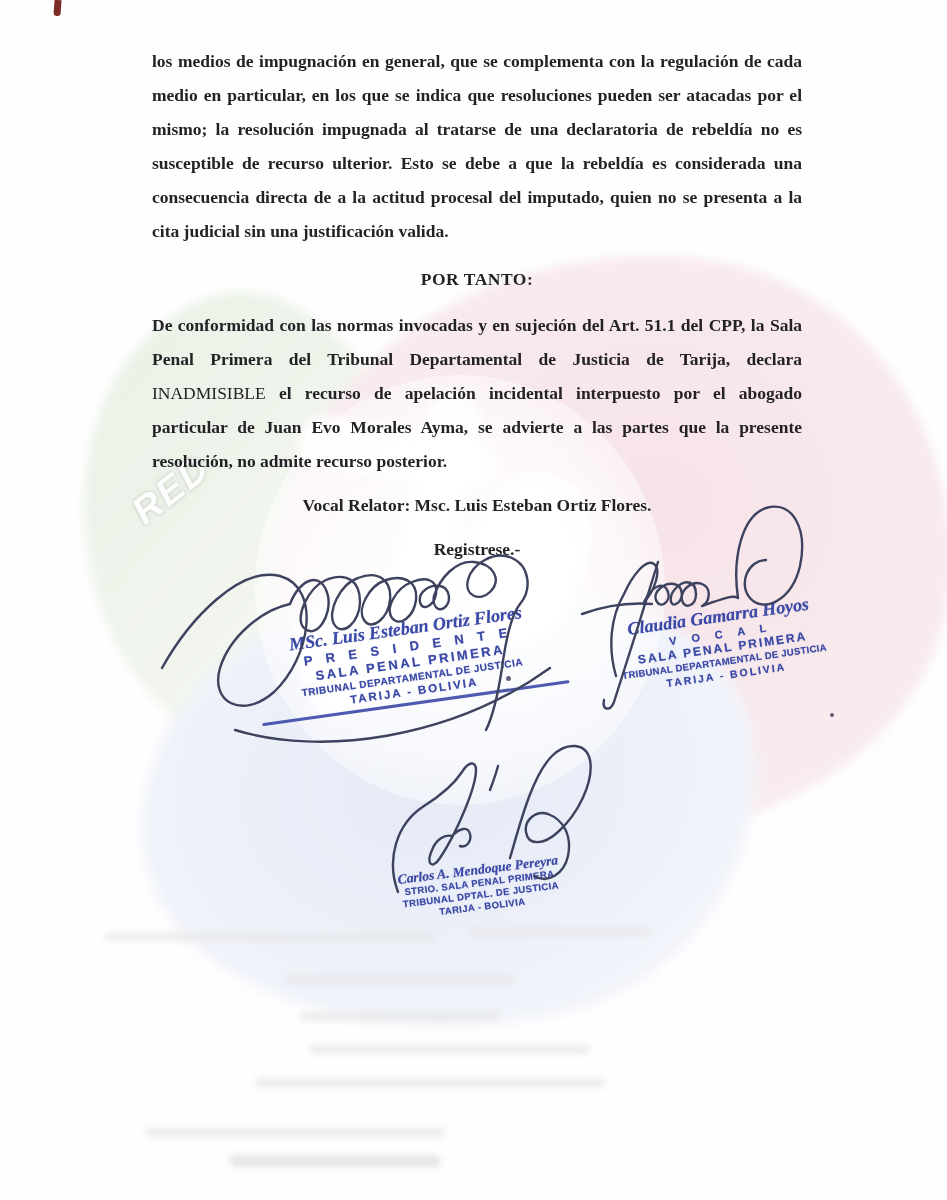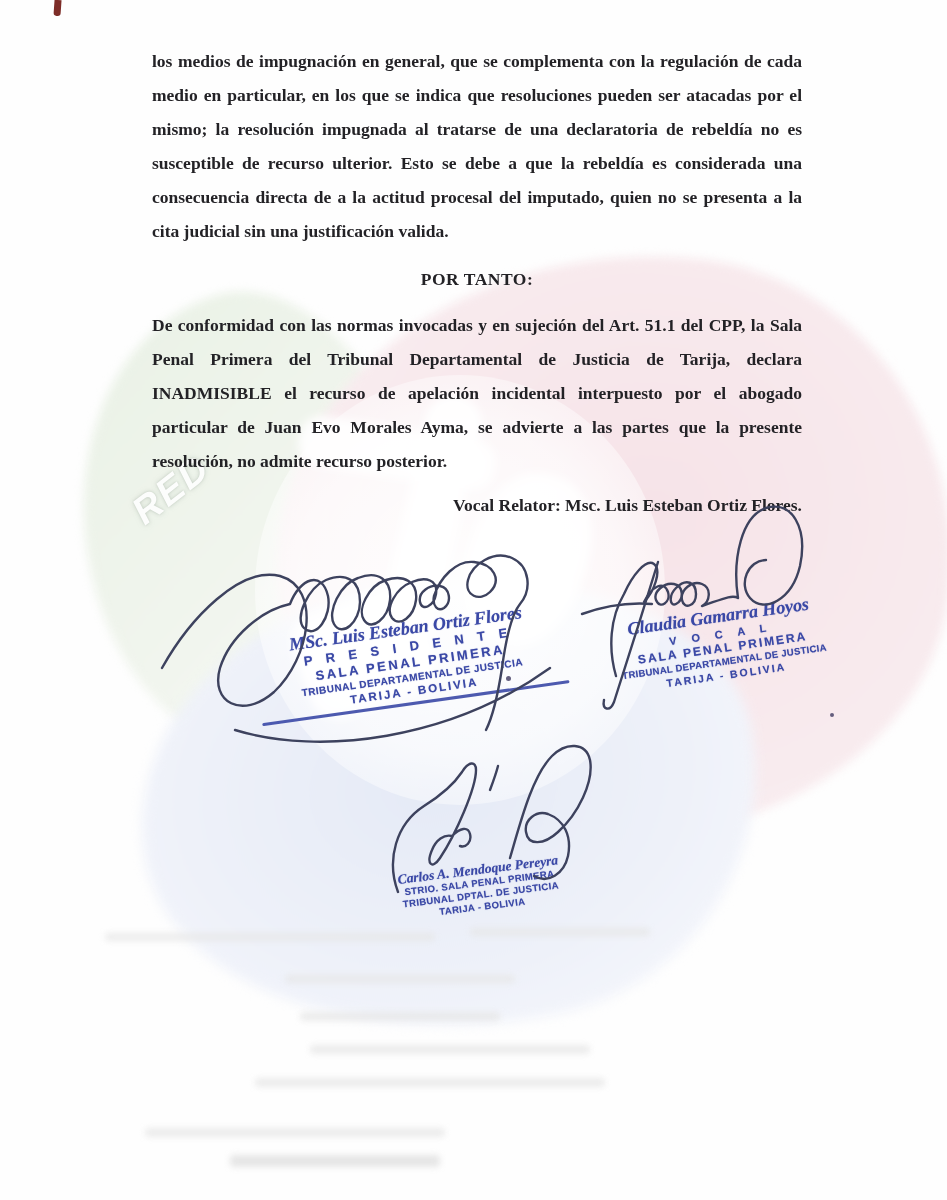--- a/index.html
+++ b/index.html
@@ -68,22 +68,22 @@
     position:absolute;left:152px;top:44px;width:650px;
     color:var(--text);
     font-size:17.5px;line-height:34px;font-weight:600;
     z-index:3;
   }
   .body-text p{margin:0 0 6px 0;text-align:justify;}
   .body-text h3{
     margin:16px 0 14px 0;text-align:center;
     font-size:17.5px;line-height:30px;font-weight:700;letter-spacing:.5px;
   }
-  .body-text .bold{font-weight:700;text-align:right;margin-top:10px;}
-  .body-text strong{font-weight:700;}
+  .body-text .bold{font-weight:700;text-align:center;margin-top:10px;}
+  .body-text strong{font-weight:400;}
   
   .sig{position:absolute;z-index:4;}
   .sig path{fill:none;stroke:var(--signature-ink);stroke-width:2.4;stroke-linecap:round;stroke-linejoin:round;}
   
   .stamp{
     position:absolute;z-index:3;
     color:var(--stamp-blue);
     font-family:"Liberation Sans",sans-serif;
     text-align:center;
     text-shadow:0 0 1px rgba(58,72,166,.55);
@@ -128,20 +128,21 @@
 
   <div class="corner-mark"></div>
   <div class="ink-dot dot1"></div>
   <div class="ink-dot dot2"></div>
 
   <main class="body-text">
     <p>los medios de impugnación en general, que se complementa con la regulación de cada medio en particular, en los que se indica que resoluciones pueden ser atacadas por el mismo; la resolución impugnada al tratarse de una declaratoria de rebeldía no es susceptible de recurso ulterior. Esto se debe a que la rebeldía es considerada una consecuencia directa de a la actitud procesal del imputado, quien no se presenta a la cita judicial sin una justificación valida.</p>
     <h3>POR TANTO:</h3>
     <p><span>De conformidad con las normas invocadas y en sujeción del Art. 51.1 del CPP, la Sala Penal Primera del Tribunal Departamental de Justicia de Tarija, declara </span><strong>INADMISIBLE</strong><span> el recurso de apelación incidental interpuesto por el abogado particular de Juan Evo Morales Ayma, se advierte a las partes que la presente resolución, no admite recurso posterior.</span></p>
     <p class="bold">Vocal Relator: Msc. Luis Esteban Ortiz Flores.</p>
+    <p class="bold">Registrese.-</p>
   </main>
 
   <svg class="sig" style="left:150px;top:518px;" width="420" height="240" viewBox="0 0 420 240">
     <path d="M 12 150 C 40 100, 90 48, 130 58 C 172 70, 160 140, 124 174 C 92 202, 60 184, 70 150
              C 80 118, 112 92, 140 86 C 150 60, 172 52, 178 78 C 182 98, 166 122, 154 110
              C 144 100, 158 70, 176 62 C 196 54, 210 62, 210 84 C 210 104, 192 120, 184 106
              C 177 94, 190 66, 208 60 C 228 52, 242 62, 240 82 C 238 100, 222 114, 214 102
              C 207 92, 218 68, 236 62 C 254 56, 268 64, 266 82 C 264 98, 250 110, 242 100
              C 235 90, 246 70, 262 64 C 276 58, 288 62, 286 76 C 284 88, 272 94, 270 84
              C 268 74, 280 66, 290 68 C 300 70, 302 84, 294 90 C 288 94, 282 88, 284 78

